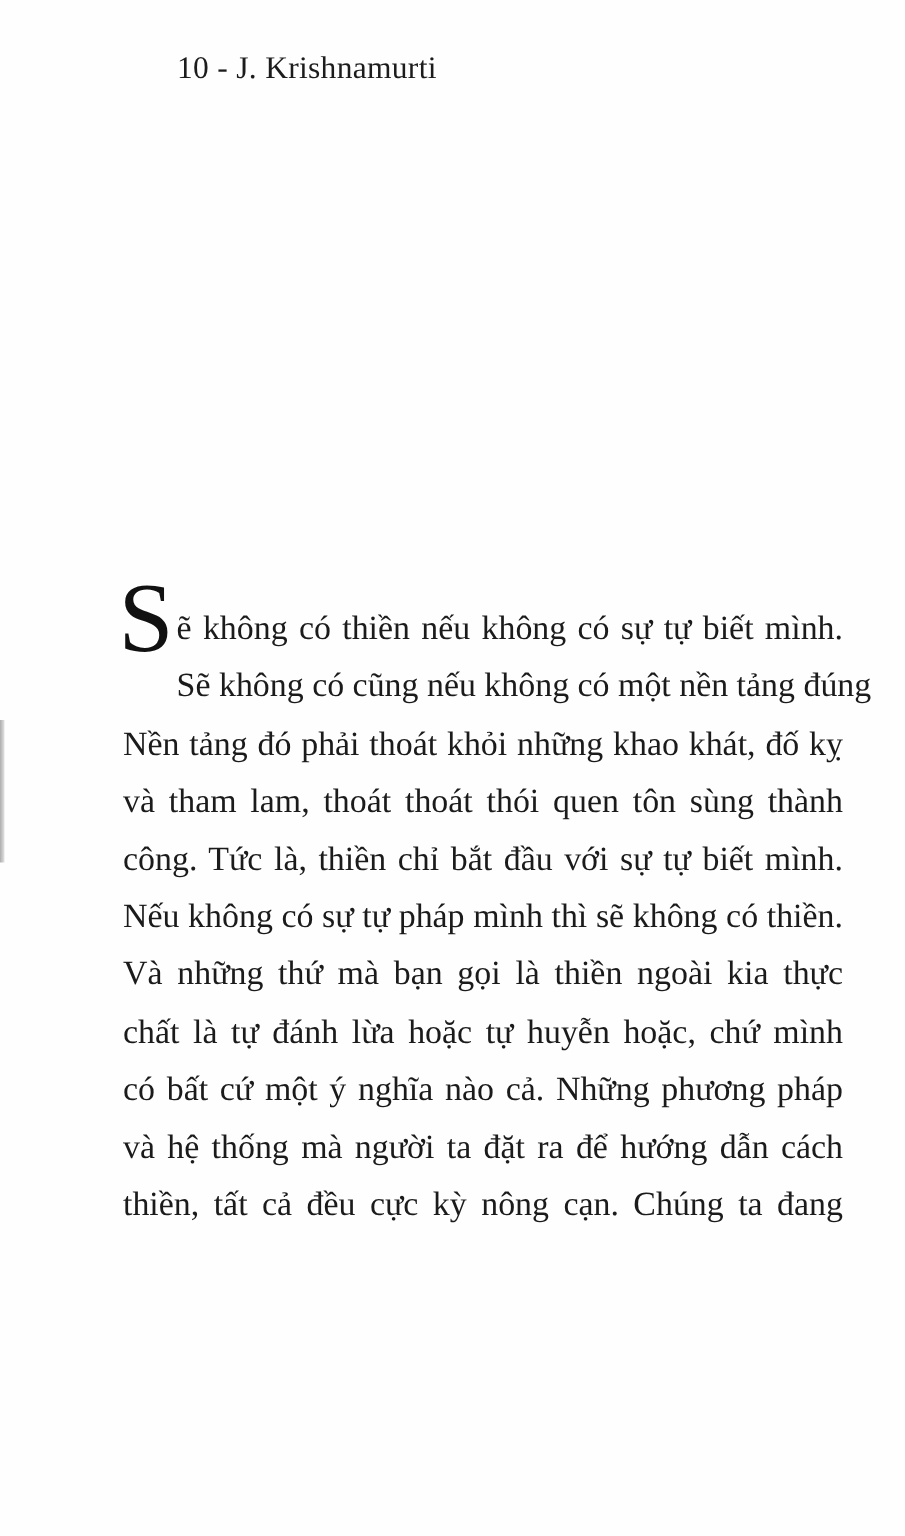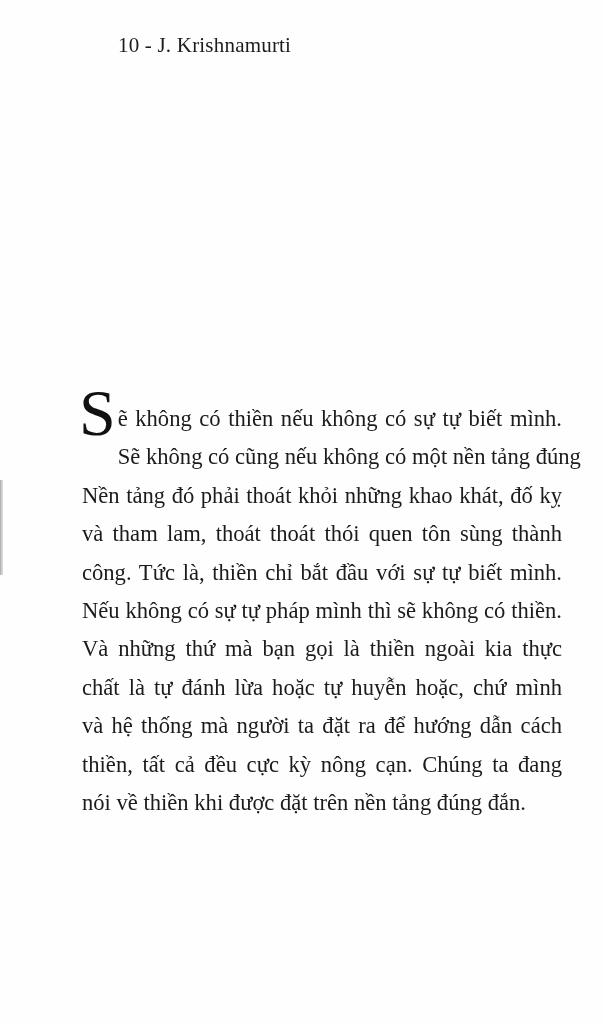--- a/index.html
+++ b/index.html
@@ -107,17 +107,17 @@
 
   <div class="body-text">
     <span class="first-line"><span class="dropcap">S</span><span>ẽ không có thiền nếu không có sự tự biết mình.</span></span>
     <span class="line">Sẽ không có cũng nếu không có một nền tảng đúng</span>
     <span class="line">Nền tảng đó phải thoát khỏi những khao khát, đố kỵ</span>
     <span class="line">và tham lam, thoát thoát thói quen tôn sùng thành</span>
     <span class="line">công. Tức là, thiền chỉ bắt đầu với sự tự biết mình.</span>
     <span class="line">Nếu không có sự tự pháp mình thì sẽ không có thiền.</span>
     <span class="line">Và những thứ mà bạn gọi là thiền ngoài kia thực</span>
     <span class="line">chất là tự đánh lừa hoặc tự huyễn hoặc, chứ mình</span>
+    <span class="line">có bất cứ một ý nghĩa nào cả. Những phương pháp</span>
     <span class="line">và hệ thống mà người ta đặt ra để hướng dẫn cách</span>
     <span class="line">thiền, tất cả đều cực kỳ nông cạn. Chúng ta đang</span>
-    <span class="line last">nói về thiền khi được đặt trên nền tảng đúng đắn.</span>
   </div>
 </div>
 
 </body></html>

